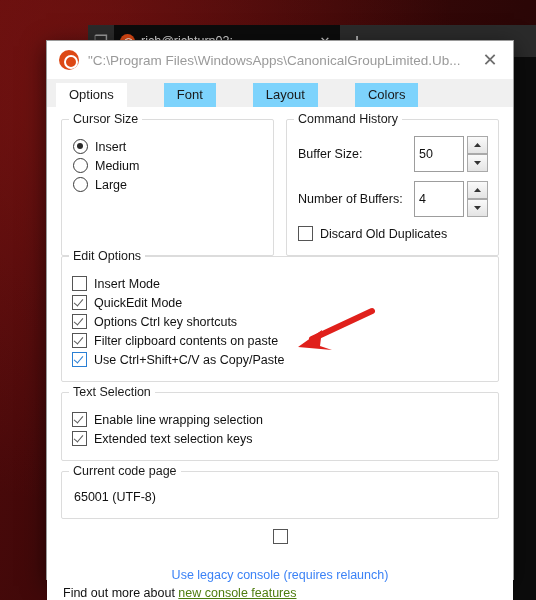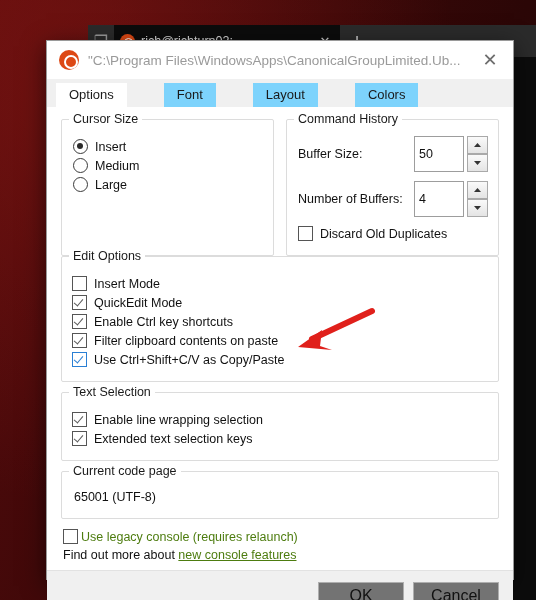--- a/index.html
+++ b/index.html
@@ -65,21 +65,21 @@
   .spin{display:flex;height:36px;}
   .spin-val{width:44px;border:1px solid #9d9d9d;background:#fff;font-size:12.5px;color:#111;
     display:flex;align-items:center;padding-left:4px;}
   .spin-btns{width:21px;display:flex;flex-direction:column;margin-left:3px;}
   .spin-b{flex:1;border:1px solid #a9a9a9;background:linear-gradient(#fafafa,#e4e4e4);
     display:flex;align-items:center;justify-content:center;}
   .spin-b svg{display:block;}
   
   .cp-value{font-size:12.5px;color:#111;padding:2px 2px 4px;}
   
-  .legacy{display:flex;align-items:center;gap:3px;font-size:12.5px;color:#4d7c0f;margin:8px 2px 4px;}
+  .legacy{display:flex;align-items:center;gap:24px;font-size:12.5px;color:#3b82f6;margin:8px 2px 4px;flex-direction:column;}
   .findout{font-size:12.5px;color:#111;margin:0 2px 2px;}
   .findout a{color:#4d7c0f;text-decoration:underline;}
   #buttonbar{flex:0 0 50px;background:#f0f0f0;display:flex;align-items:center;justify-content:flex-end;
     gap:9px;padding-right:14px;border-top:1px solid #e2e2e2;}
   .btn{width:84px;height:27px;border:1px solid #aeaeae;background:#737373;
     font-size:16px;color:#111;display:flex;align-items:center;justify-content:center;}
   
   #arrow{position:absolute;left:0;top:0;width:536px;height:600px;pointer-events:none;}
 </style>
 </head>
@@ -190,21 +190,21 @@
       <div class="opt">
         <span class="cb"></span>
         <span>Insert Mode</span>
       </div>
       <div class="opt">
         <span class="cb on"></span>
         <span>QuickEdit Mode</span>
       </div>
       <div class="opt">
         <span class="cb on"></span>
-        <span>Enable Ctrl key shortcuts</span>
+        <span>Options Ctrl key shortcuts</span>
       </div>
       <div class="opt">
         <span class="cb on"></span>
         <span>Filter clipboard contents on paste</span>
       </div>
       <div class="opt">
         <span class="cb on focus"></span>
         <span>Use Ctrl+Shift+C/V as Copy/Paste</span>
       </div>
     </div>

